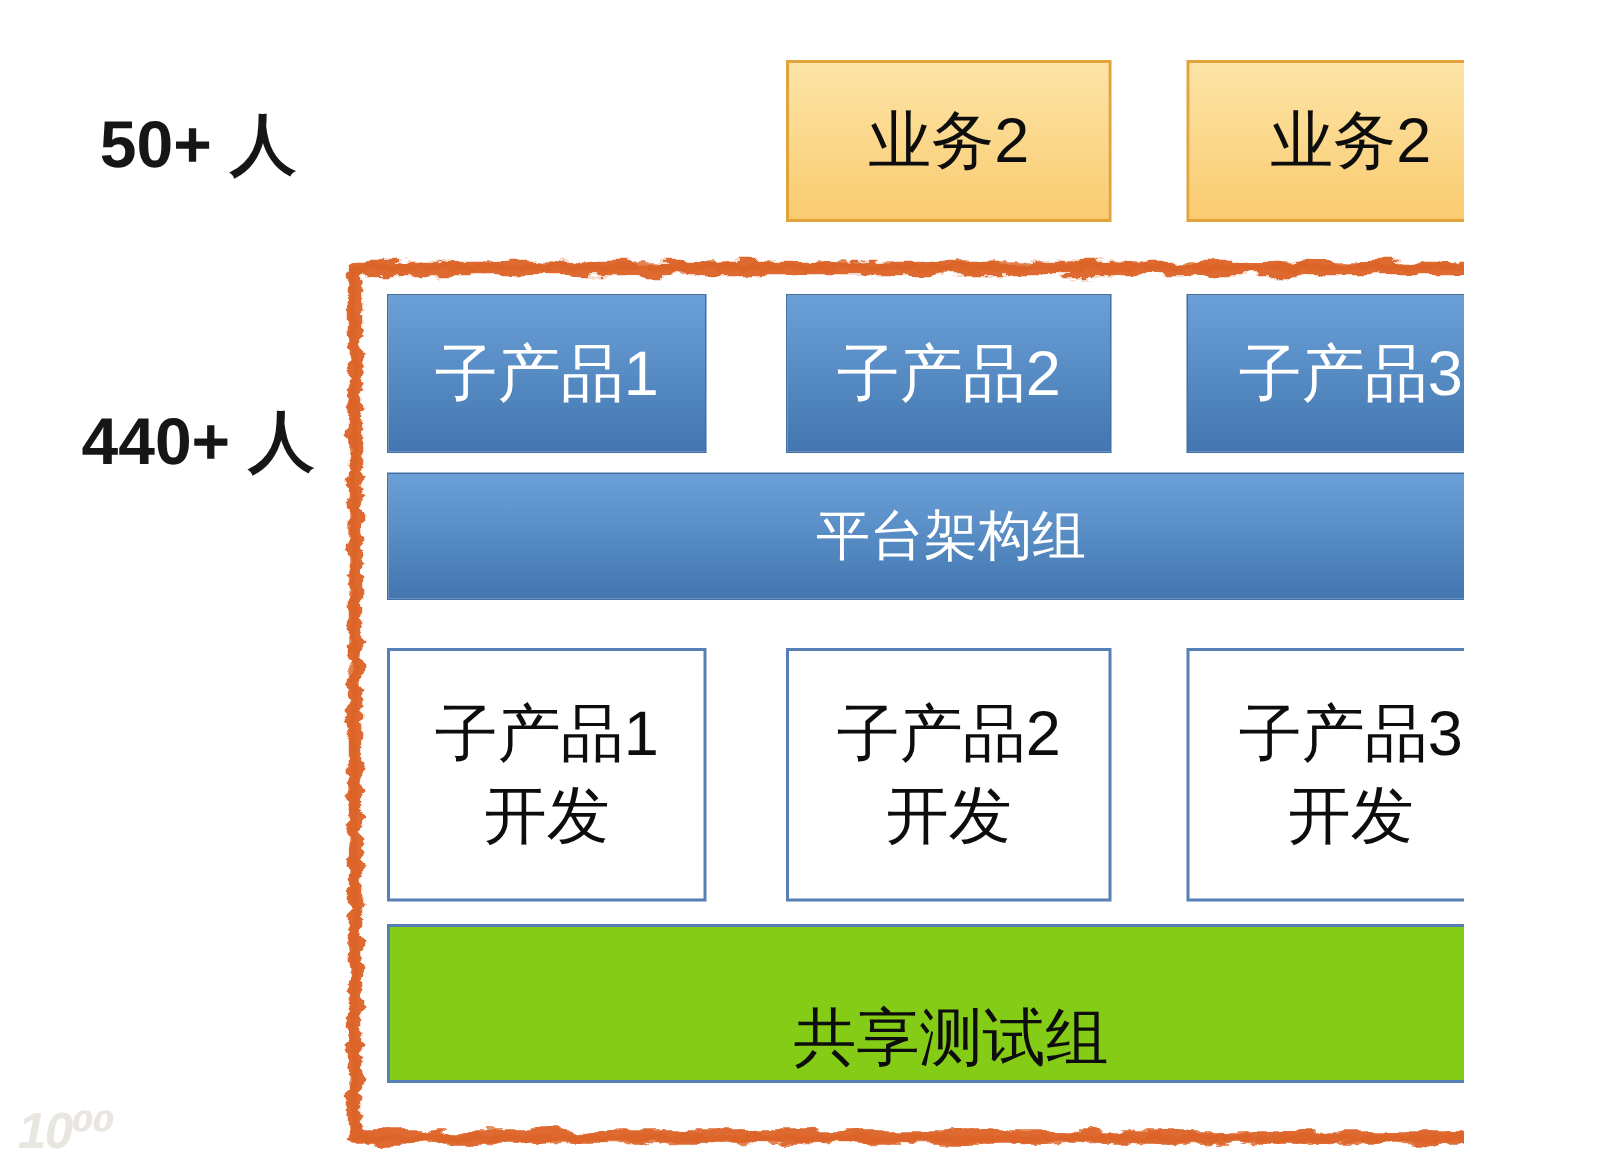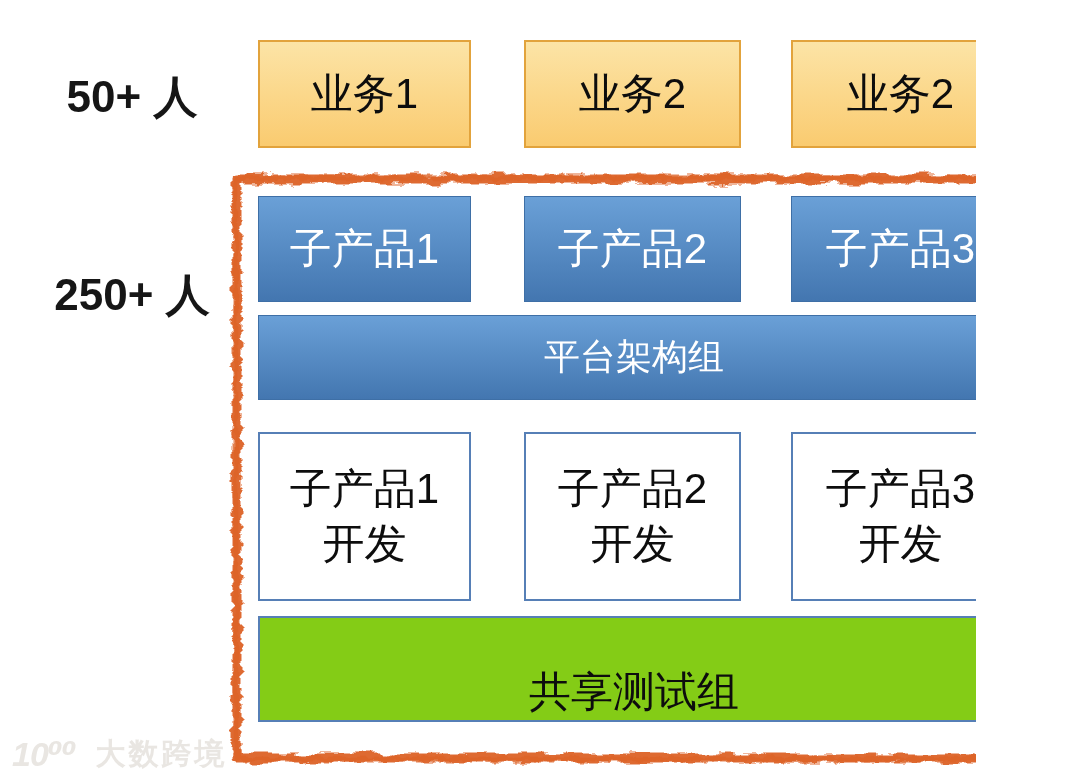--- a/index.html
+++ b/index.html
@@ -63,25 +63,22 @@
   }
   .wm-logo{font-size:34px;line-height:36px;font-style:italic;letter-spacing:-1px;}
   .wm-brand{font-size:30px;line-height:36px;letter-spacing:3px;}
 </style>
 </head>
 <body>
 
 <div class="canvas">
 
   <div class="side-label l1">50+ 人</div>
-  <div class="side-label l2">250+ 人</div>
+  <div class="side-label l2">440+ 人</div>
 
-  <div class="box business col1">
-    <span>业务1</span>
-  </div>
   <div class="box business col2">
     <span>业务2</span>
   </div>
   <div class="box business col3">
     <span>业务2</span>
   </div>
 
   <svg class="marker-svg" viewBox="0 0 1080 784" aria-hidden="true">
     <defs>
       <filter id="crayon1" x="-12%" y="-12%" width="124%" height="124%">
@@ -125,16 +122,15 @@
     <span>子产品3</span>
     <span>开发</span>
   </div>
 
   <div class="box shared">
     <span>共享测试组</span>
   </div>
 
   <div class="watermark">
     <span class="wm-logo">10⁰⁰</span>
-    <span class="wm-brand">大数跨境</span>
   </div>
 
 </div>
 
 </body></html>

